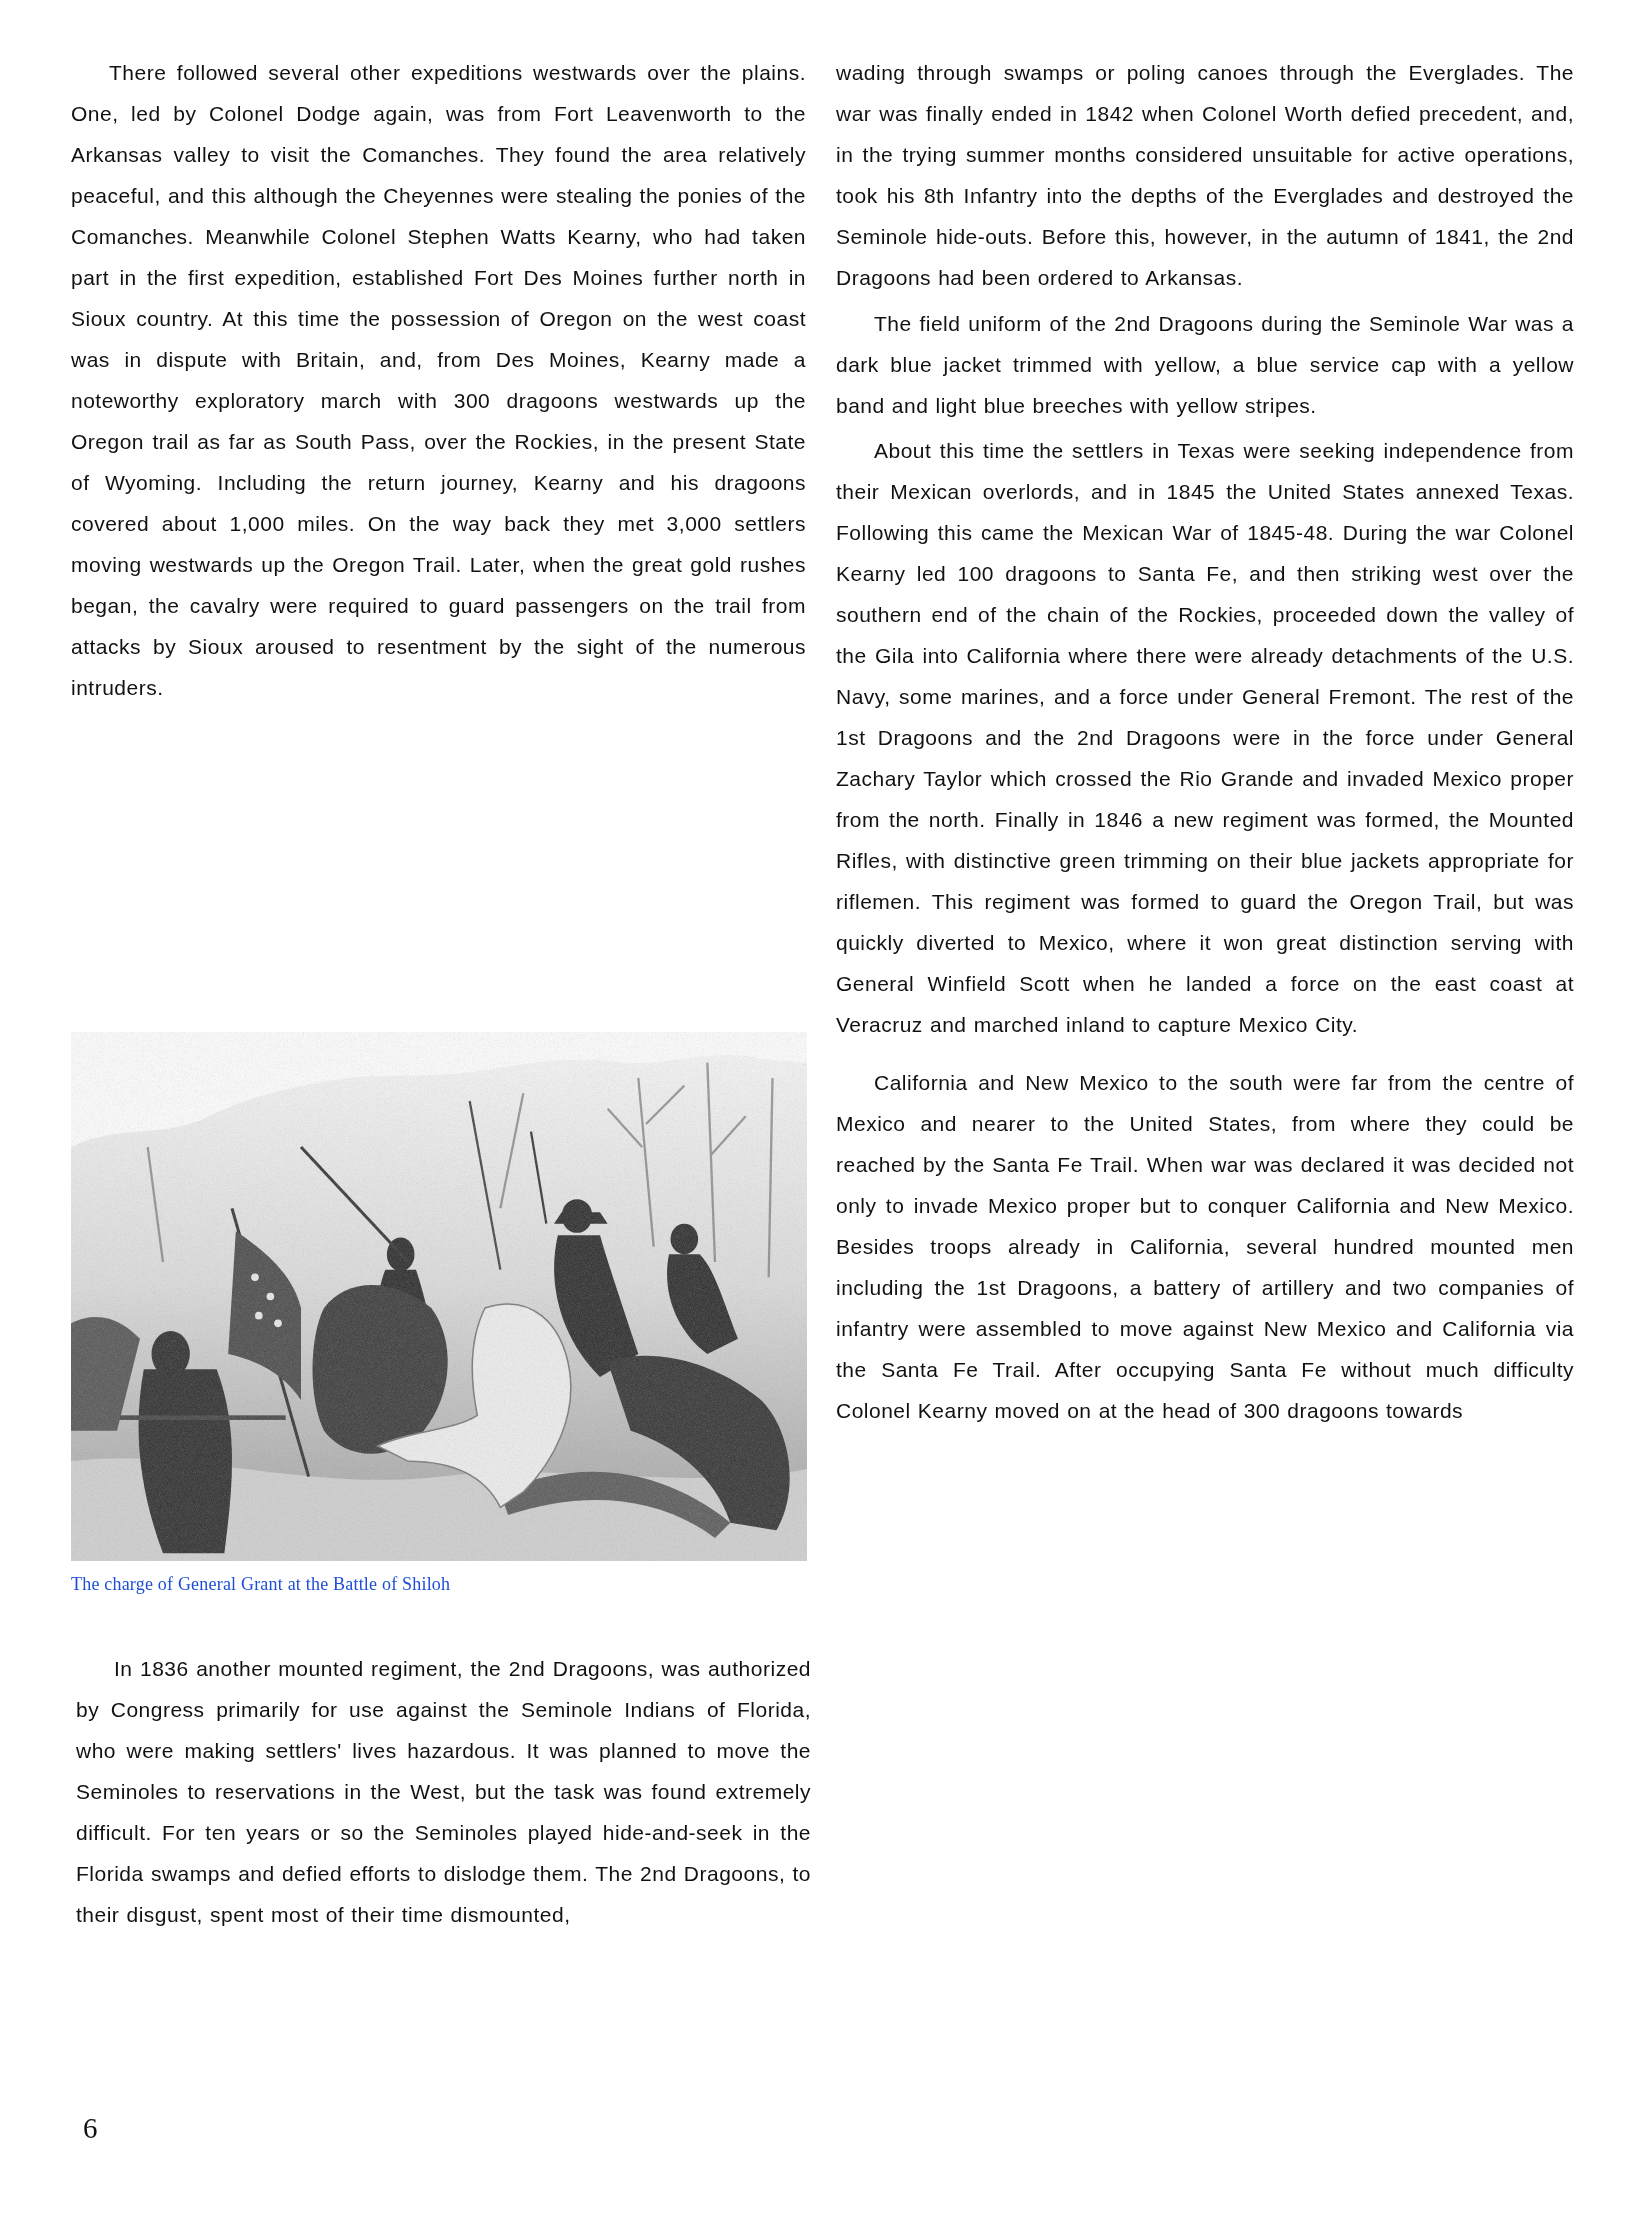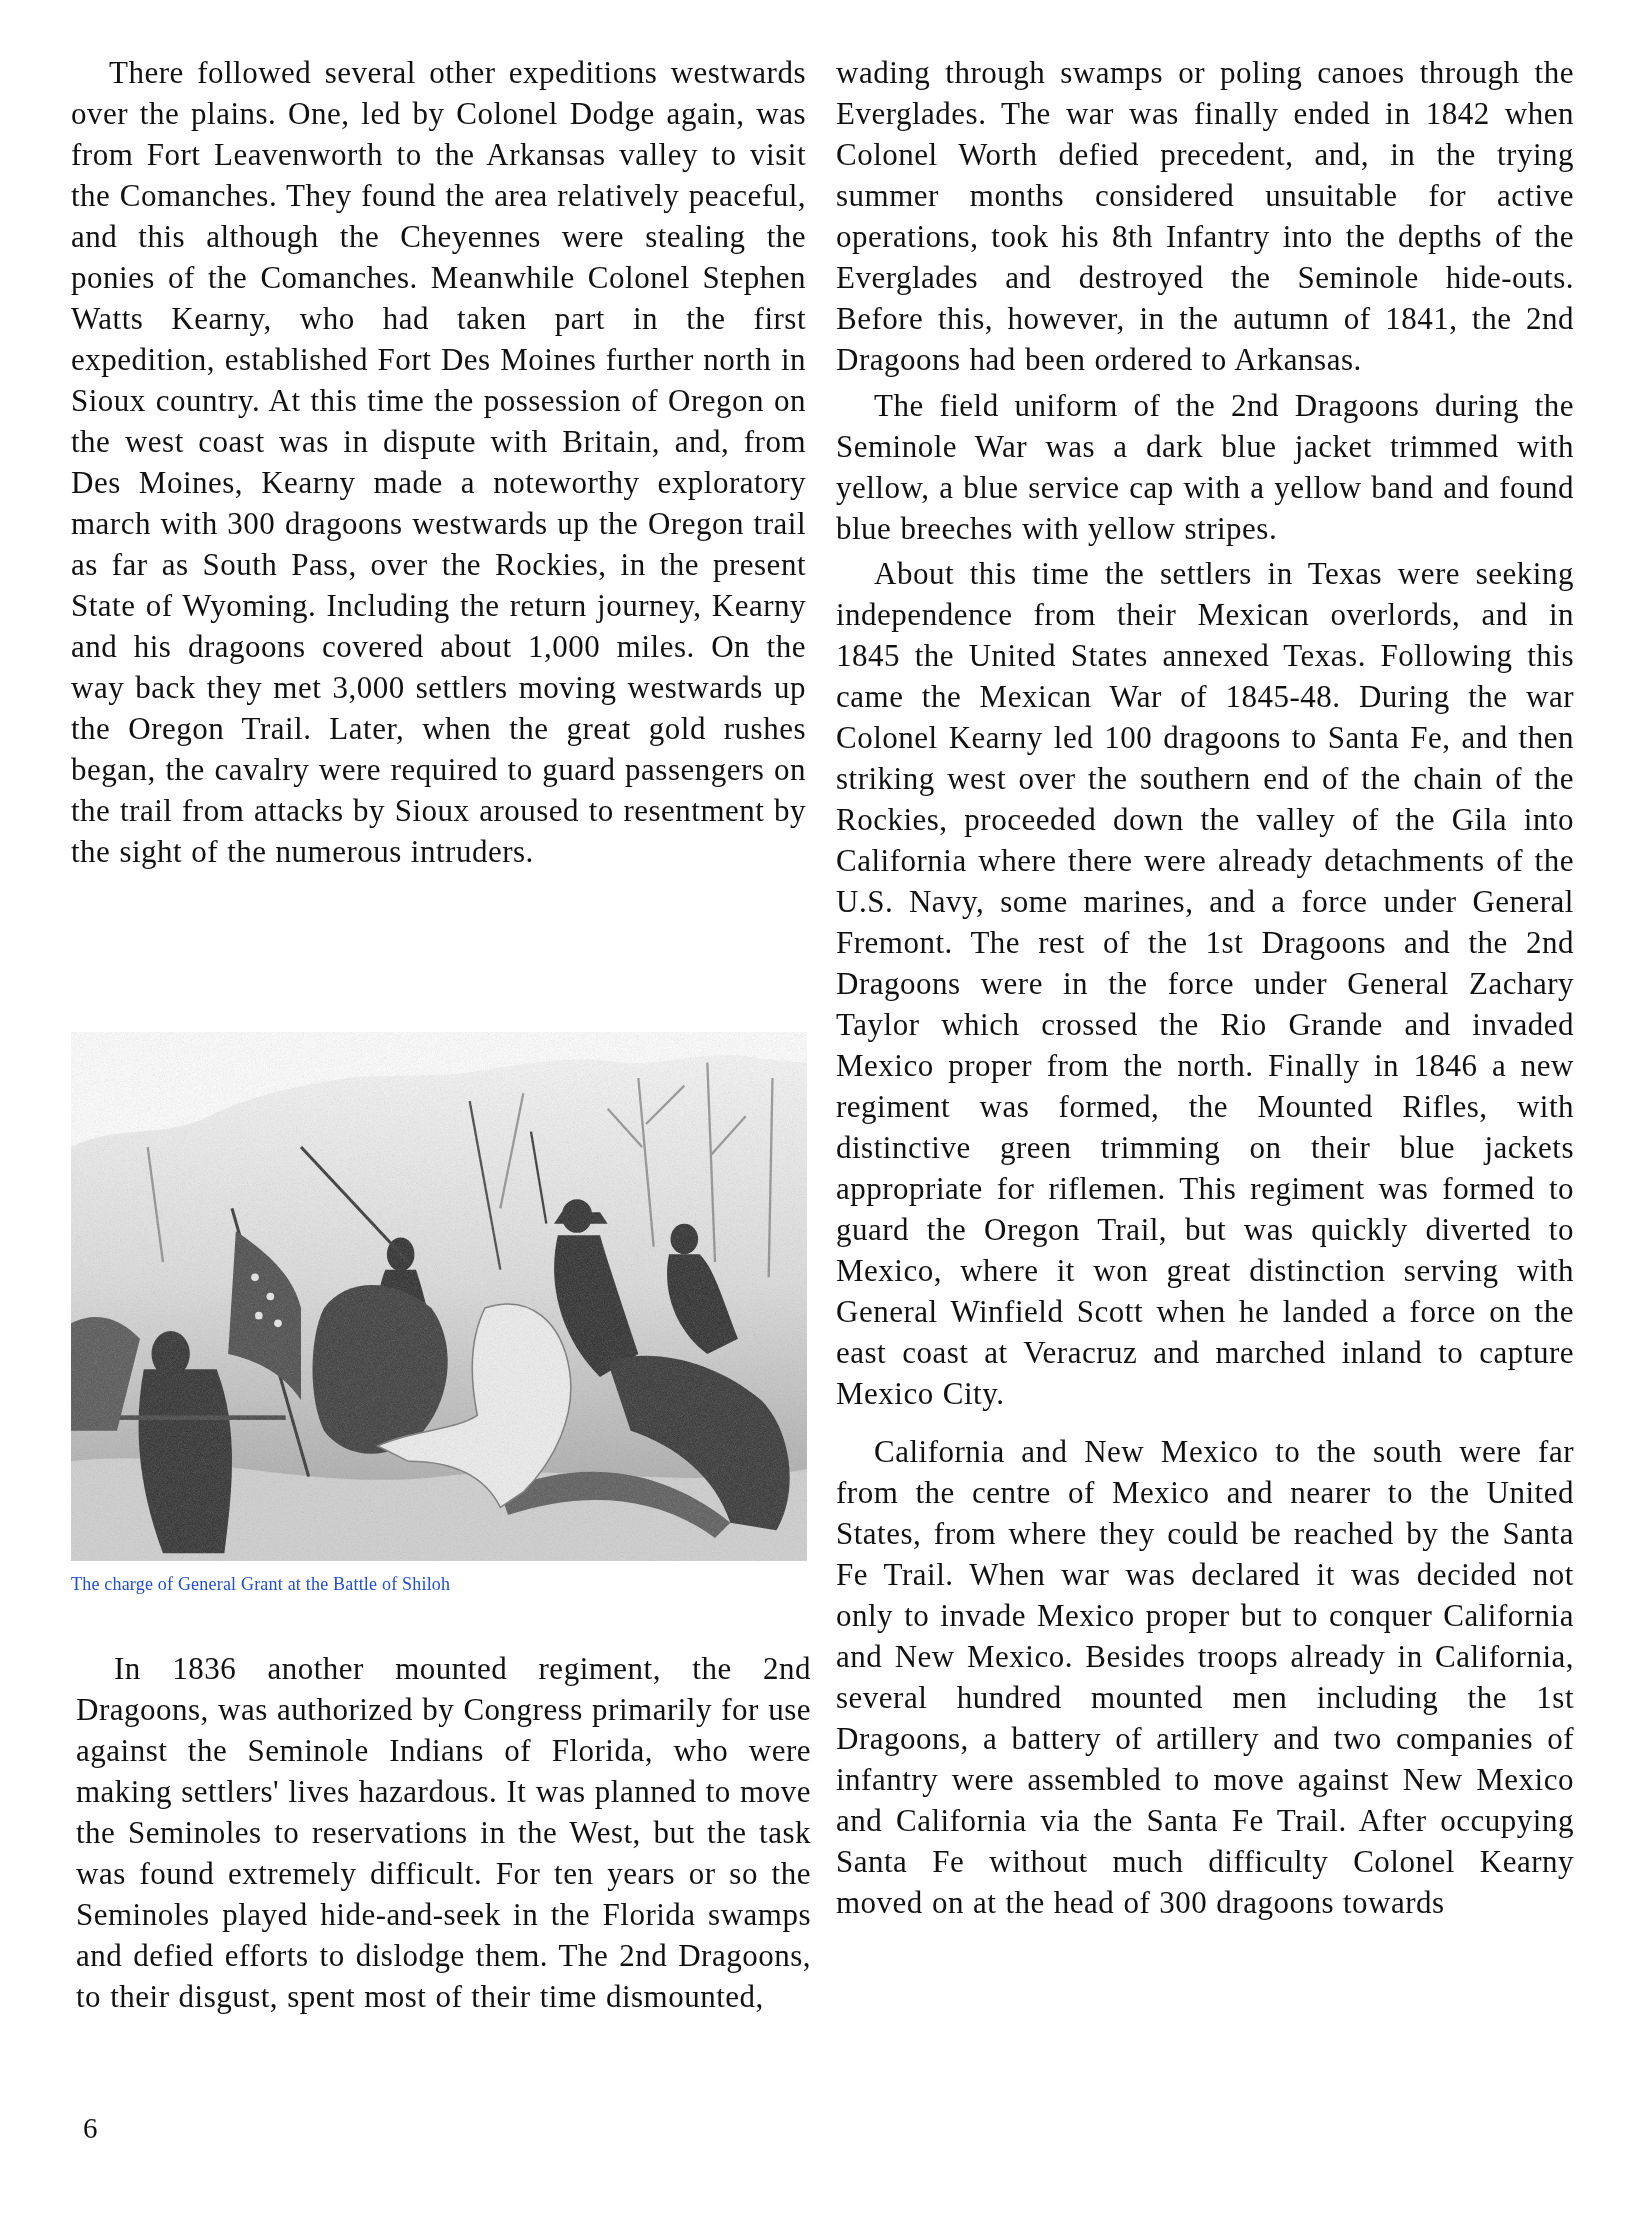--- a/index.html
+++ b/index.html
@@ -1,18 +1,18 @@
 <!DOCTYPE html>
 <html style="font-size:12.3px"><head>
 <meta charset="utf-8">
 <style>
   html, body { margin: 0; padding: 0; background: #ffffff; }
   body { width: 1644px; height: 2227px; position: relative; overflow: hidden; }
   .page { position: absolute; left: 0; top: 0; width: 1644px; height: 2227px; background: #ffffff; color: #111111; }
-  .col { position: absolute; font-family: Liberation Serif, serif; font-size: 31px; line-height: 41px; text-align: justify; hyphens: manual; letter-spacing: 0.5px; word-spacing: 0.8px; }
+  .col { position: absolute; font-family: Liberation Sans, sans-serif; font-size: 21px; line-height: 41px; text-align: justify; hyphens: manual; letter-spacing: 0.5px; word-spacing: 0.8px; }
   .col-left { left: 71px; top: 52px; width: 735px; }
   .col-right { left: 836px; top: 52px; width: 738px; }
   .col p { margin: 0; text-indent: 38px; text-align-last: left; }
   .col p.cont { text-indent: 0; }
   .col p + p { margin-top: 0; }
   .gap-small { margin-top: 4.6px !important; }
   .gap-mid { margin-top: 17px !important; }
 
   .figure { position: absolute; left: 71px; top: 1032px; width: 736px; height: 529px; }
   .illustration { position: absolute; left: 0; top: 0; width: 736px; height: 529px; }
@@ -107,20 +107,20 @@
   </div>
 
   <div class="caption">The charge of General Grant at the Battle of Shiloh</div>
 
   <div class="col left-lower">
     <p>In 1836 another mounted regiment, the 2nd Dragoons, was authorized by Congress primarily for use against the Seminole Indians of Florida, who were making settlers' lives hazardous. It was planned to move the Seminoles to reservations in the West, but the task was found extremely difficult. For ten years or so the Seminoles played hide-and-seek in the Florida swamps and defied efforts to dislodge them. The 2nd Dragoons, to their disgust, spent most of their time dismounted,</p>
   </div>
 
   <div class="col col-right">
     <p class="cont">wading through swamps or poling canoes through the Everglades. The war was finally ended in 1842 when Colonel Worth defied precedent, and, in the trying summer months considered unsuitable for active operations, took his 8th Infantry into the depths of the Everglades and destroyed the Seminole hide-outs. Before this, however, in the autumn of 1841, the 2nd Dragoons had been ordered to Arkansas.</p>
-    <p class="gap-small">The field uniform of the 2nd Dragoons during the Seminole War was a dark blue jacket trimmed with yellow, a blue service cap with a yellow band and found blue breeches with yellow stripes.</p>
+    <p class="gap-small">The field uniform of the 2nd Dragoons during the Seminole War was a dark blue jacket trimmed with yellow, a blue service cap with a yellow band and light blue breeches with yellow stripes.</p>
     <p class="gap-small">About this time the settlers in Texas were seeking independence from their Mexican overlords, and in 1845 the United States annexed Texas. Following this came the Mexican War of 1845-48. During the war Colonel Kearny led 100 dragoons to Santa Fe, and then striking west over the southern end of the chain of the Rockies, proceeded down the valley of the Gila into California where there were already detachments of the U.S. Navy, some marines, and a force under General Fremont. The rest of the 1st Dragoons and the 2nd Dragoons were in the force under General Zachary Taylor which crossed the Rio Grande and invaded Mexico proper from the north. Finally in 1846 a new regiment was formed, the Mounted Rifles, with distinctive green trimming on their blue jackets appropriate for riflemen. This regiment was formed to guard the Oregon Trail, but was quickly diverted to Mexico, where it won great distinction serving with General Winfield Scott when he landed a force on the east coast at Veracruz and marched inland to capture Mexico City.</p>
     <p class="gap-mid">California and New Mexico to the south were far from the centre of Mexico and nearer to the United States, from where they could be reached by the Santa Fe Trail. When war was declared it was decided not only to invade Mexico proper but to conquer California and New Mexico. Besides troops already in California, several hundred mounted men including the 1st Dragoons, a battery of artillery and two companies of infantry were assembled to move against New Mexico and California via the Santa Fe Trail. After occupying Santa Fe without much difficulty Colonel Kearny moved on at the head of 300 dragoons towards</p>
   </div>
 
   <div class="page-number">6</div>
 </div>
 
 
 </body></html>

